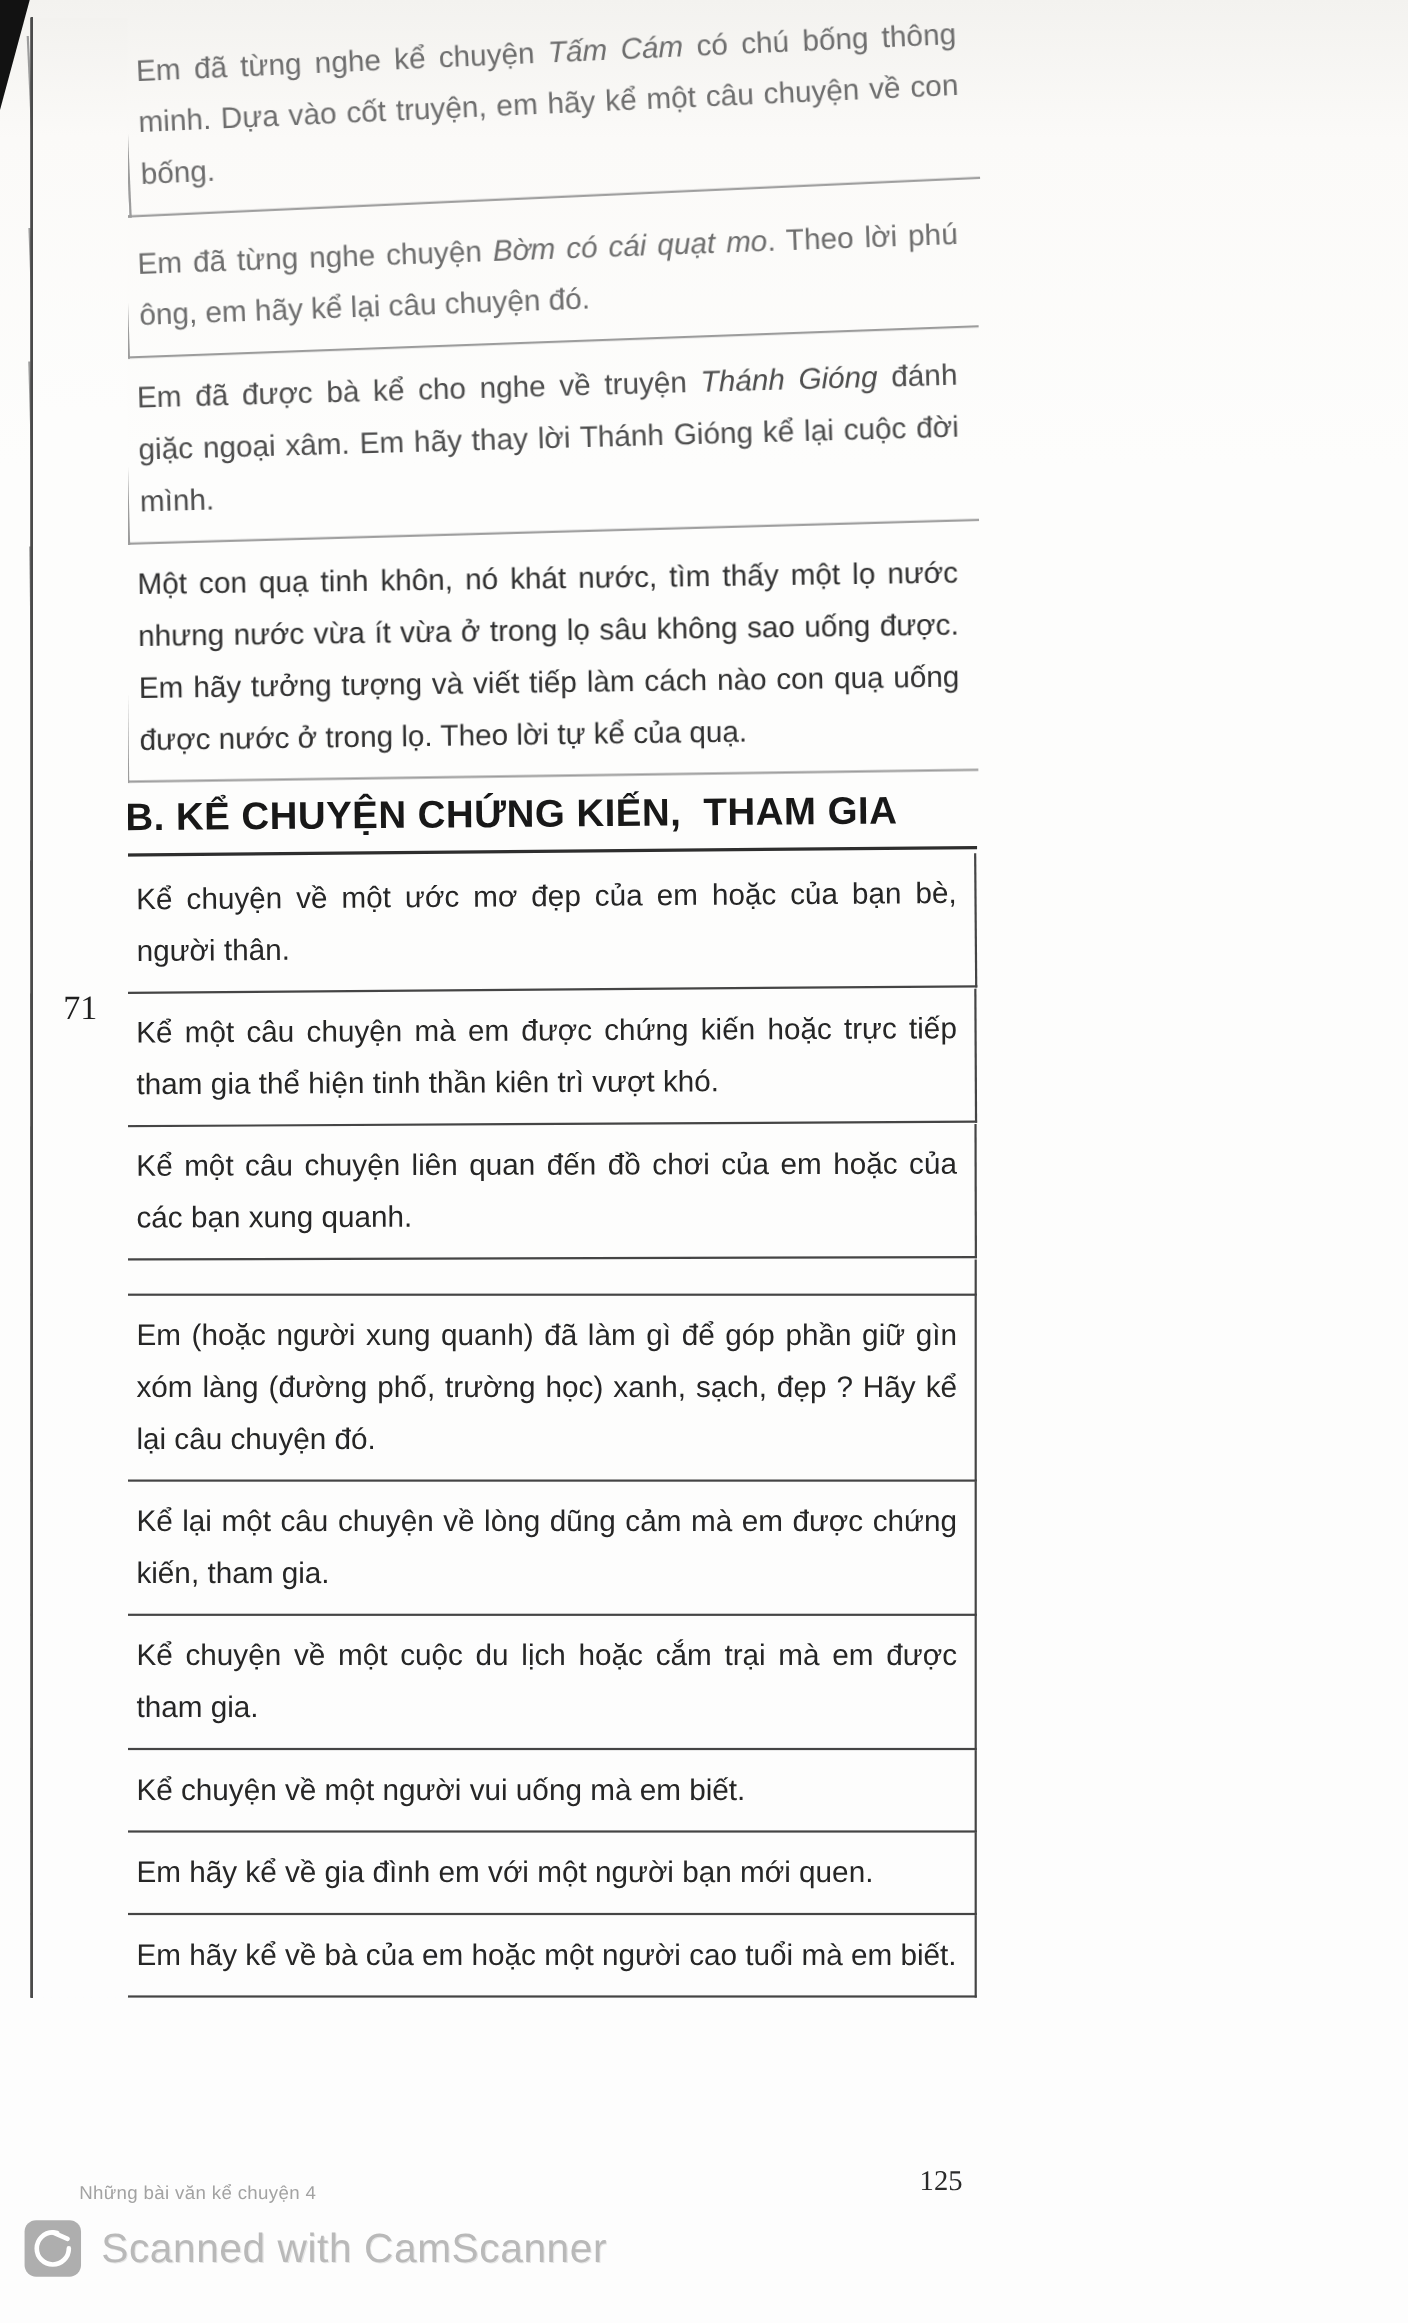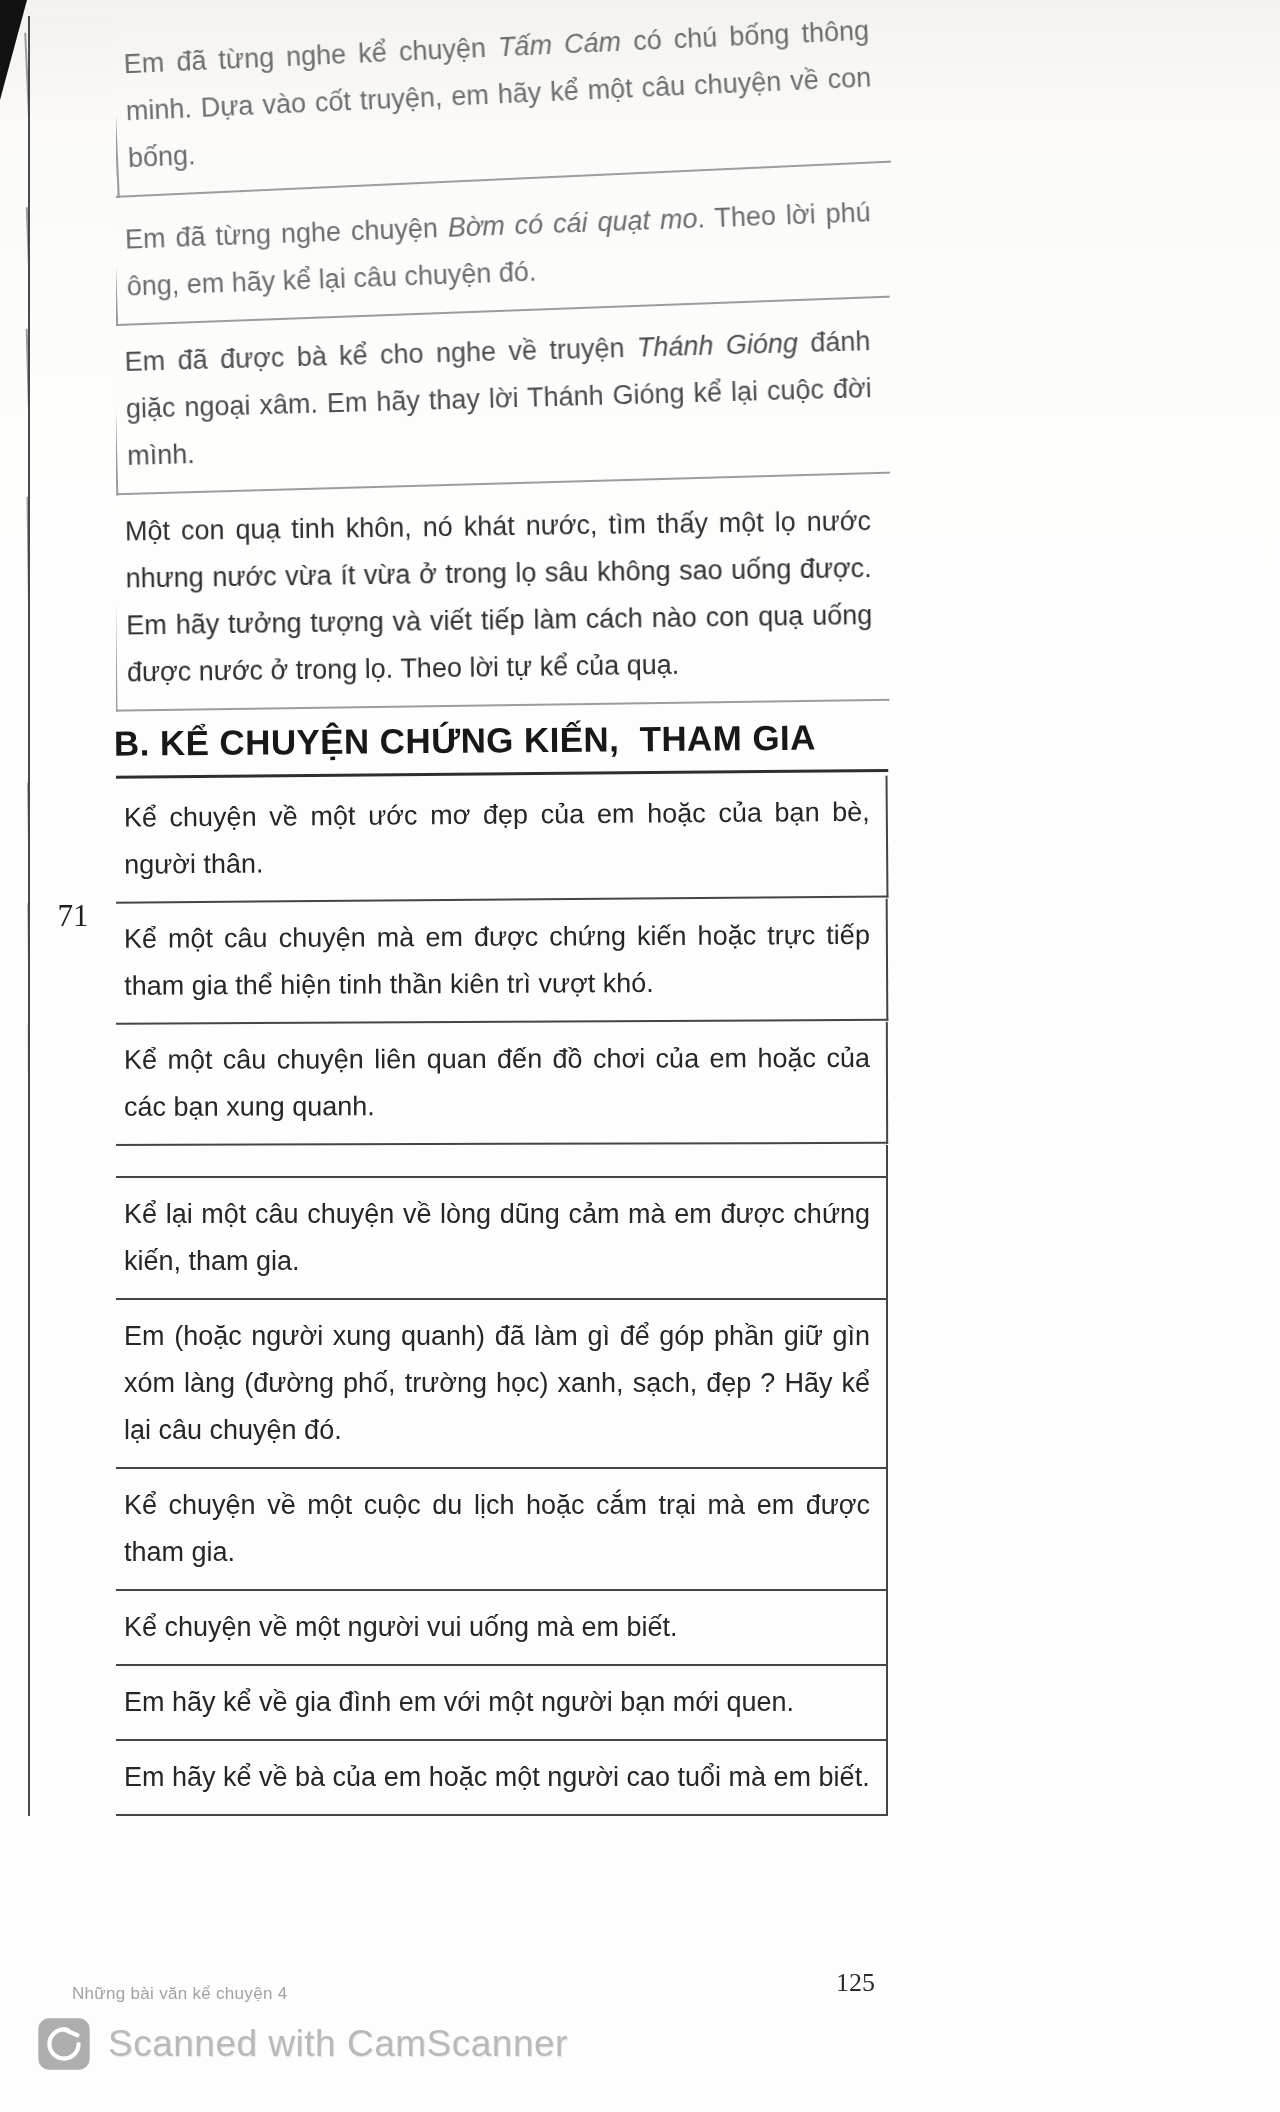--- a/index.html
+++ b/index.html
@@ -70,21 +70,21 @@
     position:absolute; left:72px; top:1984px;
     font-size:17px; color:#a2a2a2; filter:blur(0.5px); letter-spacing:0.3px;text-align:center;
   }
   .footer-page {
     position:absolute; left:836px; top:1968px;
     font-family:"Liberation Serif", serif; font-size:26px; color:#2b2b2b;
   }
 
   
   .watermark {
-    position:absolute; left:36px; top:2016px;
+    position:absolute; left:20px; top:2016px;
     display:flex; align-items:center; gap:16px;
   }
   .cs-text { font-size:37px; color:#b9b9b9; letter-spacing:0.5px; text-shadow:1px 1px 0 rgba(185,185,185,0.35); }
 </style>
 </head>
 <body>
 
 <div class="page">
   <div class="corner-artifact"></div>
 
@@ -133,29 +133,29 @@
       <div class="cell text">Kể một câu chuyện liên quan đến đồ chơi của em hoặc của các bạn xung quanh.</div>
       <div class="cell page">60</div>
     </div>
 
     <div class="row secB">
       <div class="cell num">22</div>
       <div class="cell page">61</div>
     </div>
 
     <div class="row secB">
+      <div class="cell num">23</div>
+      <div class="cell text">Em (hoặc người xung quanh) đã làm gì để góp phần giữ gìn xóm làng (đường phố, trường học) xanh, sạch, đẹp ? Hãy kể lại câu chuyện đó.</div>
+      <div class="cell page">63</div>
+    </div>
+
+    <div class="row secB">
       <div class="cell num">24</div>
       <div class="cell text">Kể lại một câu chuyện về lòng dũng cảm mà em được chứng kiến, tham gia.</div>
       <div class="cell page">65</div>
-    </div>
-
-    <div class="row secB">
-      <div class="cell num">23</div>
-      <div class="cell text">Em (hoặc người xung quanh) đã làm gì để góp phần giữ gìn xóm làng (đường phố, trường học) xanh, sạch, đẹp ? Hãy kể lại câu chuyện đó.</div>
-      <div class="cell page">63</div>
     </div>
 
     <div class="row secB">
       <div class="cell num">25</div>
       <div class="cell text">Kể chuyện về một cuộc du lịch hoặc cắm trại mà em được tham gia.</div>
       <div class="cell page">66</div>
     </div>
 
     <div class="row secB">
       <div class="cell num">26</div>

